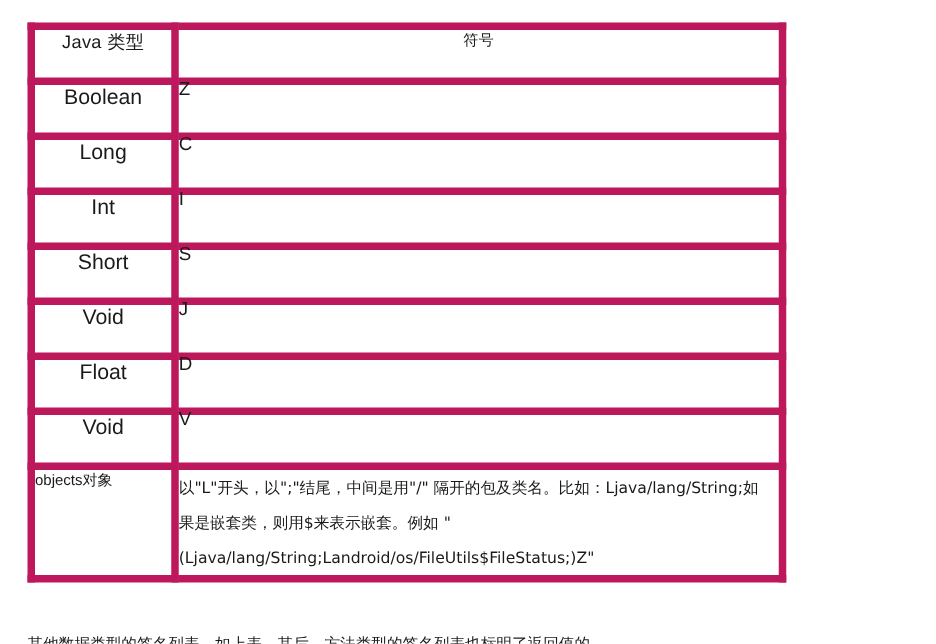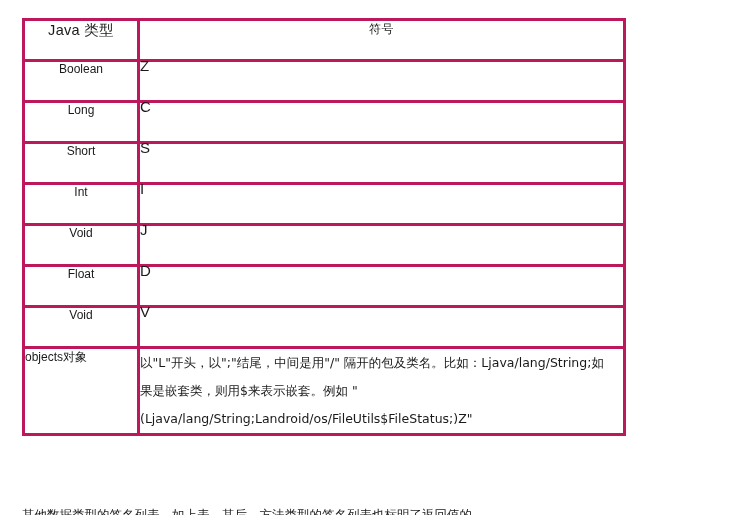--- a/index.html
+++ b/index.html
@@ -29,21 +29,21 @@
     position: absolute;
     left: 22px;
     top: 18px;
     width: 601px;
     border-collapse: collapse;
     table-layout: fixed;
     background: #ffffff;
   }
   .sig-table td,
   .sig-table th {
-    border: 3px solid #be185d;
+    border: 6px solid #be185d;
     padding: 0;
     vertical-align: top;
     background: #ffffff;
   }
 
   col.c-type  { width: 115px; }
   col.c-sym   { width: 486px; }
 
   
   .hdr-type {
@@ -63,21 +63,21 @@
     font-weight: normal;
     letter-spacing: .5px;
     color: #1a1a1a;
   }
 
   
   .row-type {
     height: 38px;
     text-align: center;
     vertical-align: middle;
-    font-size: 12px;
+    font-size: 17px;
     color: #1a1a1a;
   }
   .row-sym {
     height: 38px;
     text-align: left;
     vertical-align: middle;
     padding-left: 10px;
     font-size: 15px;
     color: #1a1a1a;
   }
@@ -152,30 +152,30 @@
 
 
       <tr>
         <td class="row-type">Long</td>
         <td class="row-sym">
             <span class="glyph">C</span>
           </td>
       </tr>
 
       <tr>
+        <td class="row-type">Int</td>
+        <td class="row-sym">
+            <span class="glyph">I</span>
+          </td>
+      </tr>
+
+      <tr>
         <td class="row-type">Short</td>
         <td class="row-sym">
             <span class="glyph">S</span>
-          </td>
-      </tr>
-
-      <tr>
-        <td class="row-type">Int</td>
-        <td class="row-sym">
-            <span class="glyph">I</span>
           </td>
       </tr>
 
       <tr>
         <td class="row-type">Void</td>
         <td class="row-sym">
             <span class="glyph">J</span>
           </td>
       </tr>
 

